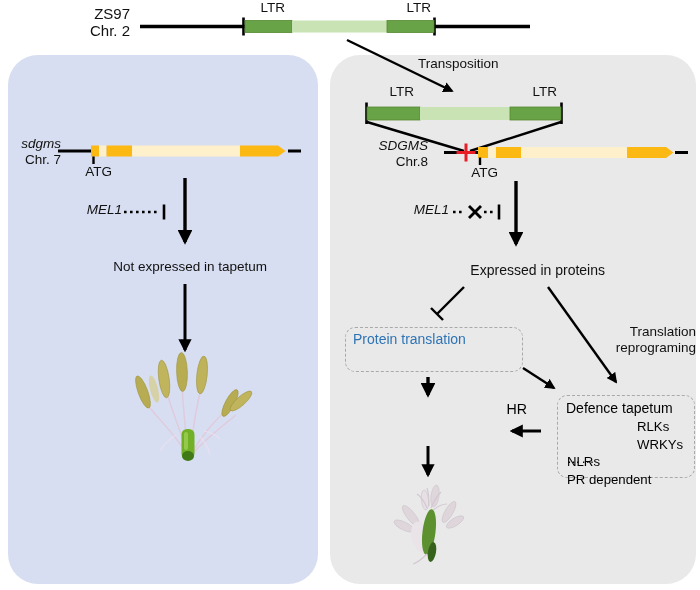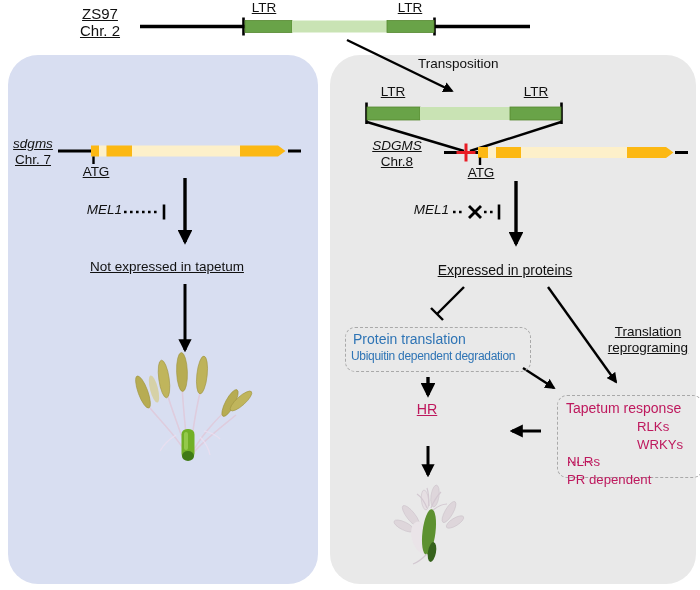--- a/index.html
+++ b/index.html
@@ -5,29 +5,29 @@
   html,body{margin:0;padding:0;background:#ffffff;}
   #fig{
     position:relative;width:700px;height:590px;overflow:hidden;
     font-family:"Liberation Sans",sans-serif;color:#111;background:#ffffff;
   }
   .panel{position:absolute;border-radius:30px;z-index:1;}
   #panel-left{left:8px;top:55px;width:310px;height:529px;background:#d8def1;}
   #panel-right{left:330px;top:55px;width:366px;height:529px;background:#e9e9e9;}
   svg.layer{position:absolute;left:0;top:0;z-index:2;}
   .txt{position:absolute;z-index:4;white-space:nowrap;line-height:1.15;}
-  .ctr{text-align:center;text-decoration:underline;}
+  .ctr{text-align:right;}
   .it{font-style:italic;}
   .f13{font-size:13.5px;}
   .f14{font-size:14px;}
   .f15{font-size:15px;}
-  .red{color:#be185d;}
+  .red{color:#000000;}
   .blue{color:#2e74b5;}
   .dashedbox{
-    position:absolute;z-index:3;border:1.6px dashed #a9a9a9;border-radius:10px;padding-left:8px;
+    position:absolute;z-index:3;border:1.6px dashed #a9a9a9;border-radius:10px;
   }
   #protein-box{left:345px;top:327px;width:176px;height:43px;}
   #protein-box .l1{position:absolute;left:7px;top:3px;font-size:14px;}
   #protein-box .l2{position:absolute;left:5px;top:21px;font-size:12px;letter-spacing:-0.3px;}
   #defence-box{left:557px;top:395px;width:136px;height:81px;}
   #defence-box .ttl{position:absolute;left:8px;top:4px;font-size:14px;}
   #defence-box .c1{left:9px;margin-top:35px;}
   #defence-box .c2{left:79px;}
   #defence-box .r1{top:23px;}
   #defence-box .r2{top:41px;}
@@ -172,25 +172,24 @@
         <path d="M0,-16 q0,-12 -2,-18"></path>
         <path d="M2,-14 q4,-10 10,-16"></path>
         <path d="M4,-12 q8,-6 14,-6"></path>
         <path d="M-2,32 q-8,8 -14,10"></path>
       </g>
     </g>
   </svg>
 
   <div id="protein-box" class="dashedbox">
     <div class="l1 blue">Protein translation</div>
-    <div class="l2 blue">Ubiquitin dependent degradation</div>
   </div>
 
   <div id="defence-box" class="dashedbox">
-    <div class="ttl red">Tapetum response</div>
+    <div class="ttl red">Defence tapetum</div>
     <div class="itm c1 r1 red">NLRs</div>
     <div class="itm c2 r1 red">RLKs</div>
     <div class="itm c1 r2 red">PR dependent</div>
     <div class="itm c2 r2 red">WRKYs</div>
     <div class="dots red">……</div>
   </div>
 
   <div class="txt ctr f15" style="left:70px;top:5px;width:60px;">
     <div>ZS97</div>
     <div>Chr. 2</div>

